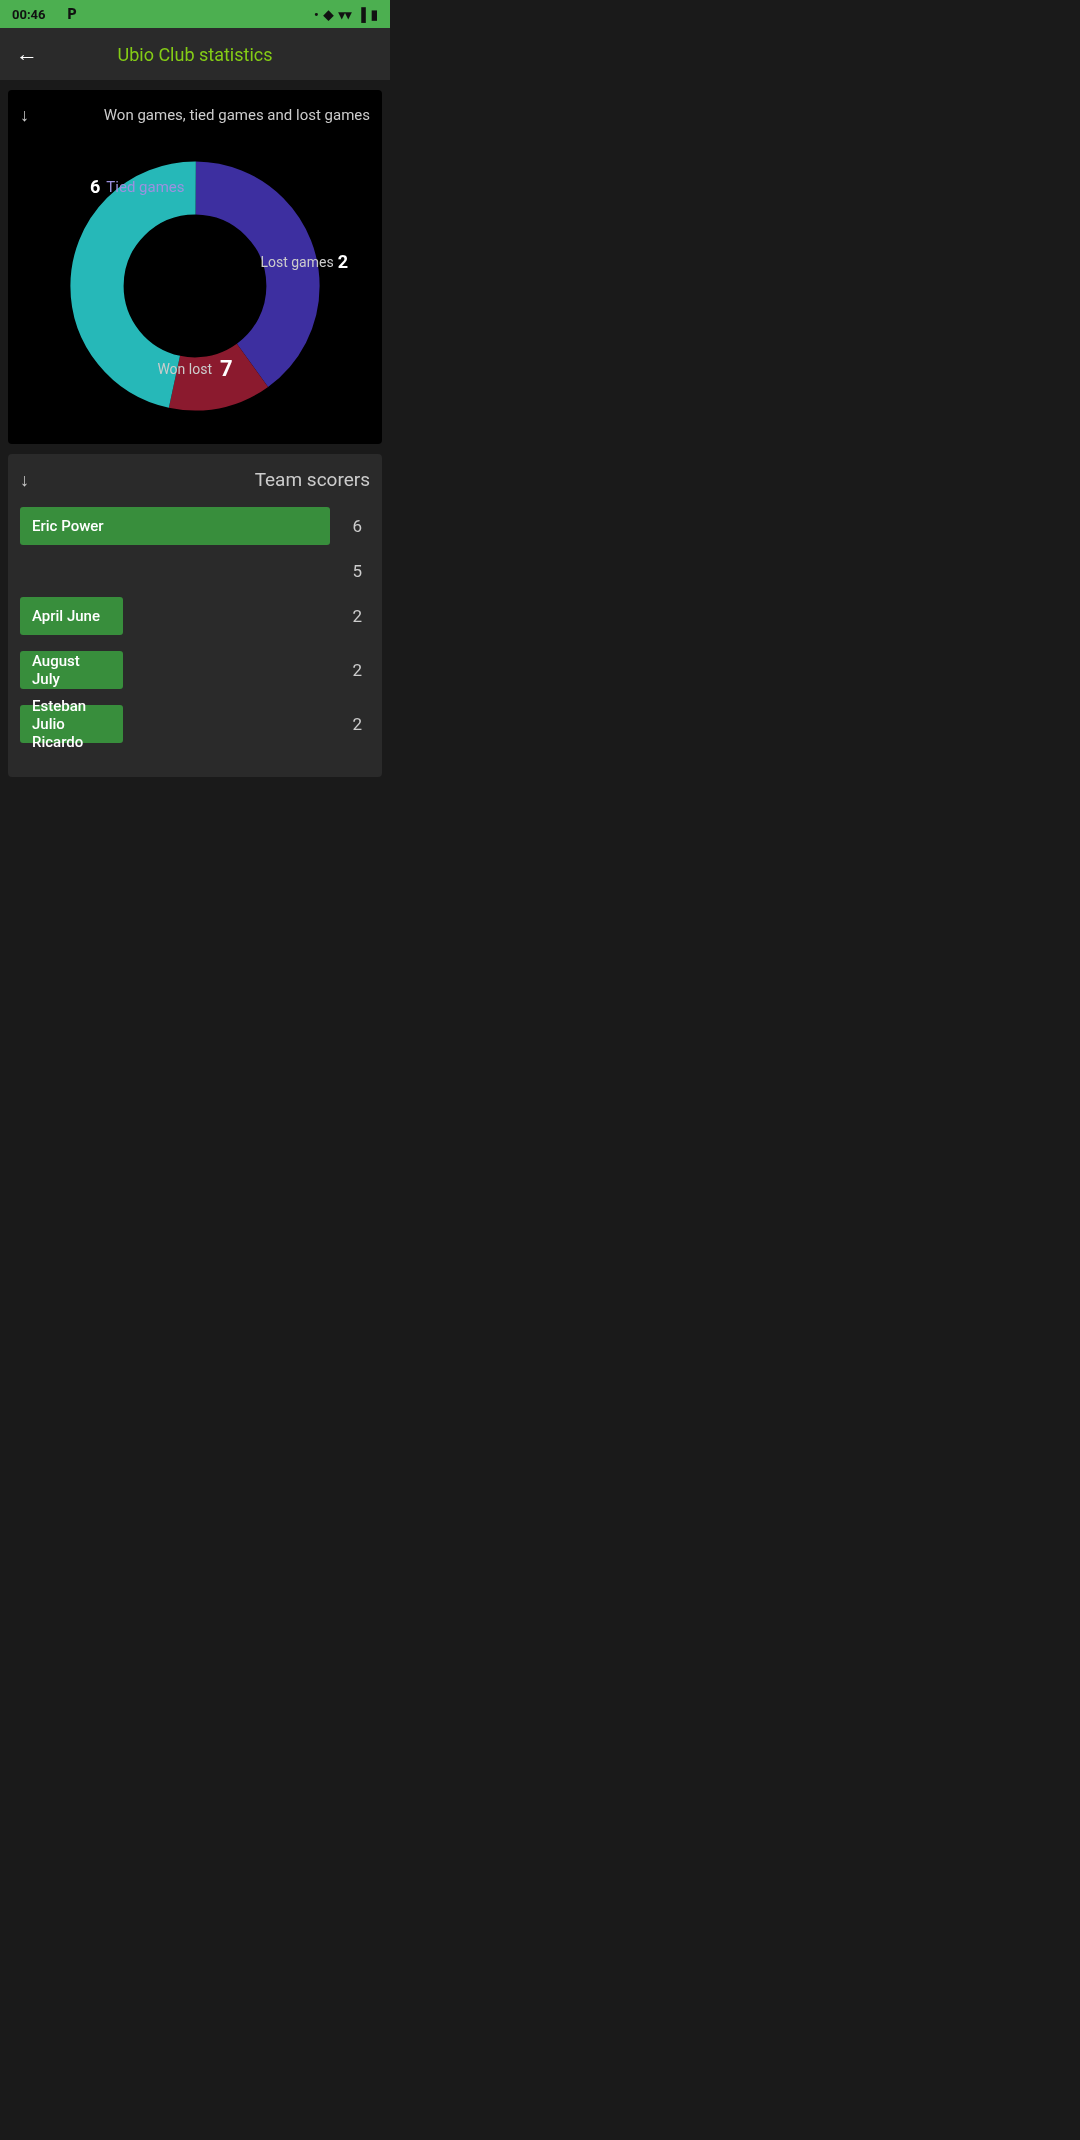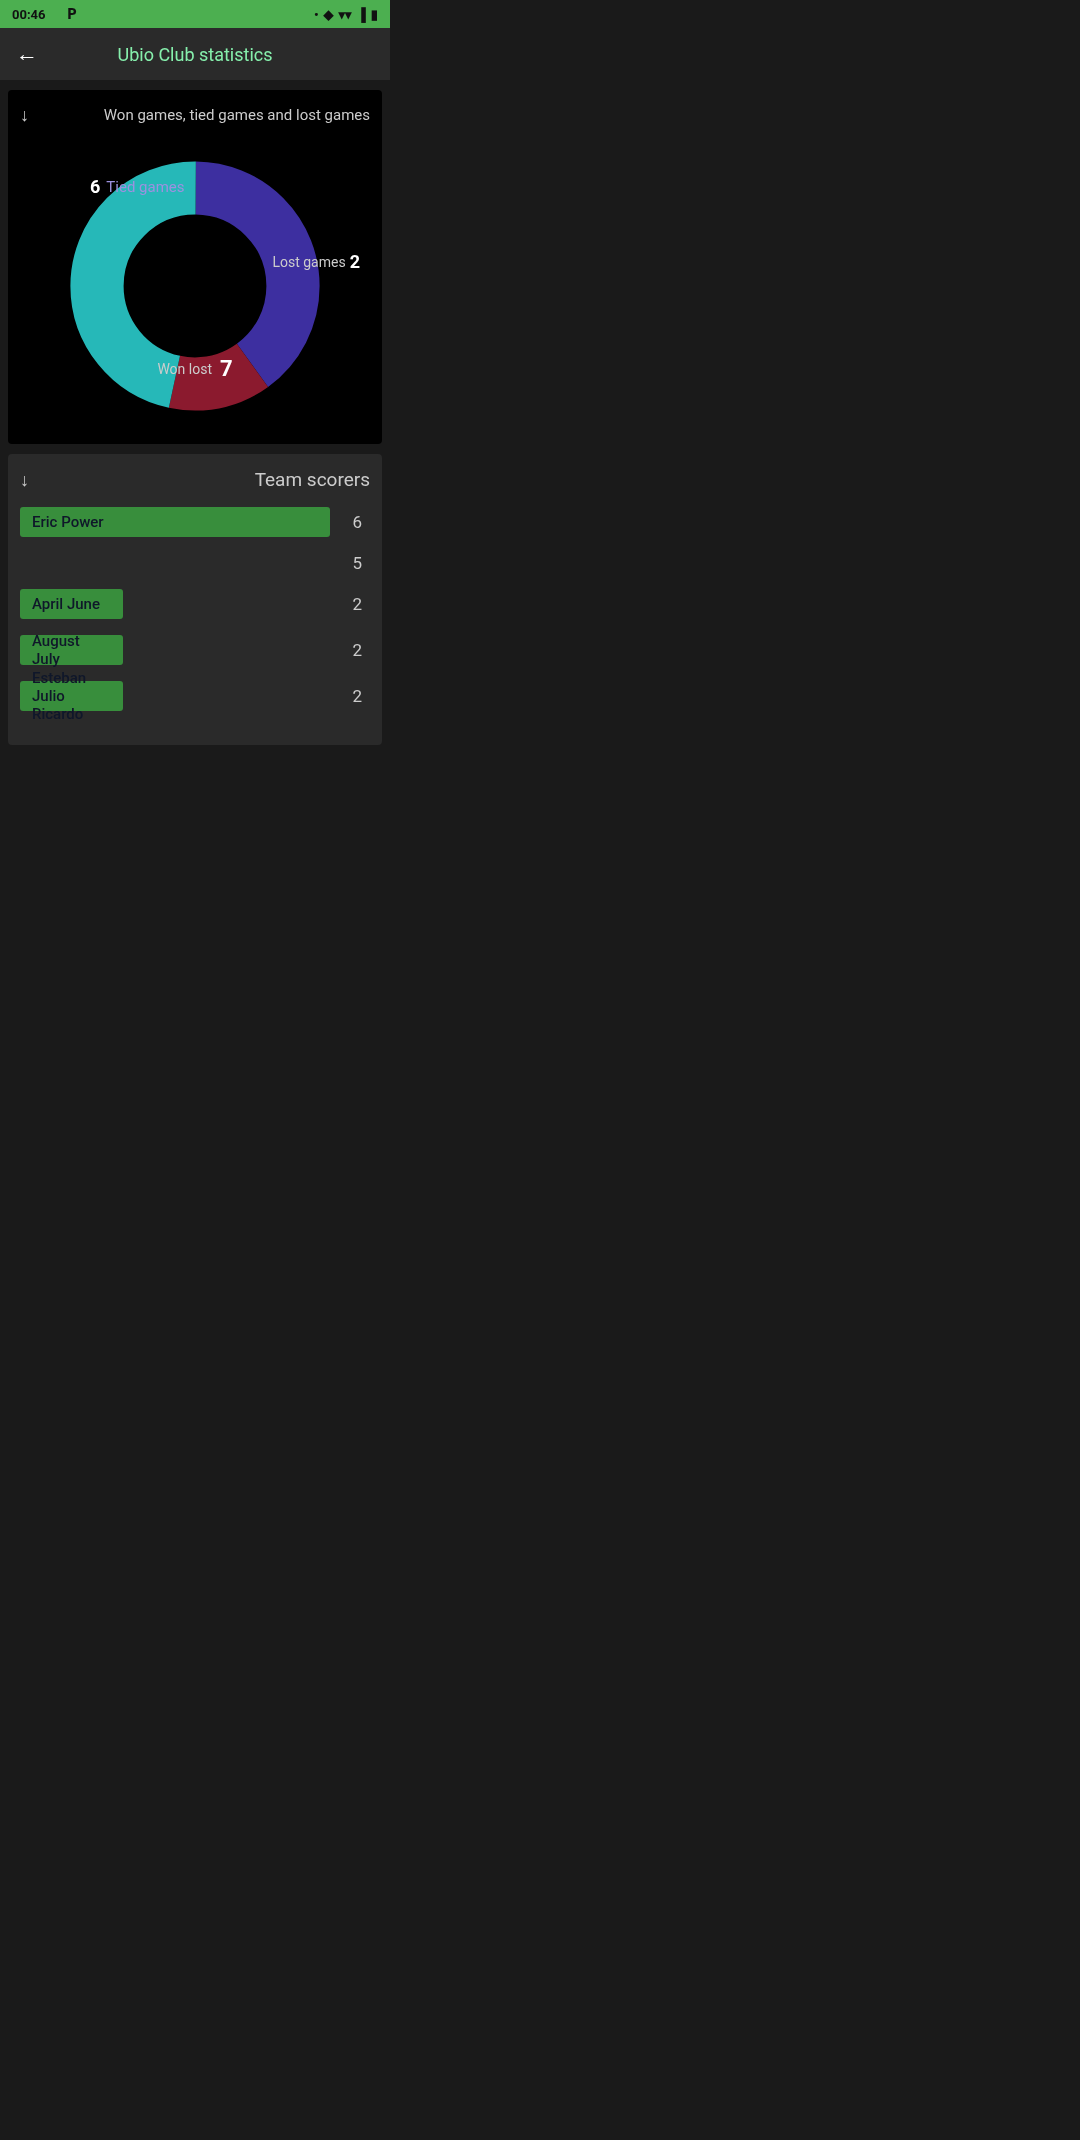--- a/index.html
+++ b/index.html
@@ -41,21 +41,21 @@
       color: #fff;
       font-size: 22px;
       cursor: pointer;
       background: none;
       border: none;
     }
     .top-title {
       flex: 1;
       text-align: center;
       font-size: 18px;
-      color: #86efac;
+      color: #84cc16;
       margin-right: 38px;
     }
 
     
     .card {
       background: #000000;
       border-radius: 4px;
       margin: 10px 8px;
       padding: 14px 12px 18px;
     }
@@ -104,21 +104,21 @@
       font-weight: bold;
     }
     .chart-label-tied .lbl {
       color: #9c91e0;
       font-size: 15px;
     }
 
     .chart-label-lost {
       position: absolute;
       top: -175px;
-      right: 10px;
+      right: 22px;
       display: flex;
       align-items: center;
       gap: 4px;
       color: #fff;
       font-size: 15px;
     }
     .chart-label-lost .lbl {
       color: #ccc;
       font-size: 14px;
     }
@@ -166,25 +166,25 @@
     }
 
     .scorer-row {
       display: flex;
       align-items: center;
       margin-bottom: 16px;
     }
     .scorer-bar {
       background: #388e3c;
       border-radius: 3px;
-      height: 30px;
+      height: 38px;
       display: flex;
       align-items: center;
       padding: 2px 12px;
-      color: #0f172a;
+      color: #ffffff;
       font-size: 15px;
       font-weight: 500;
       flex-shrink: 0;
     }
     .scorer-score {
       color: #ccc;
       font-size: 17px;
       margin-left: auto;
       padding-right: 8px;
     }

